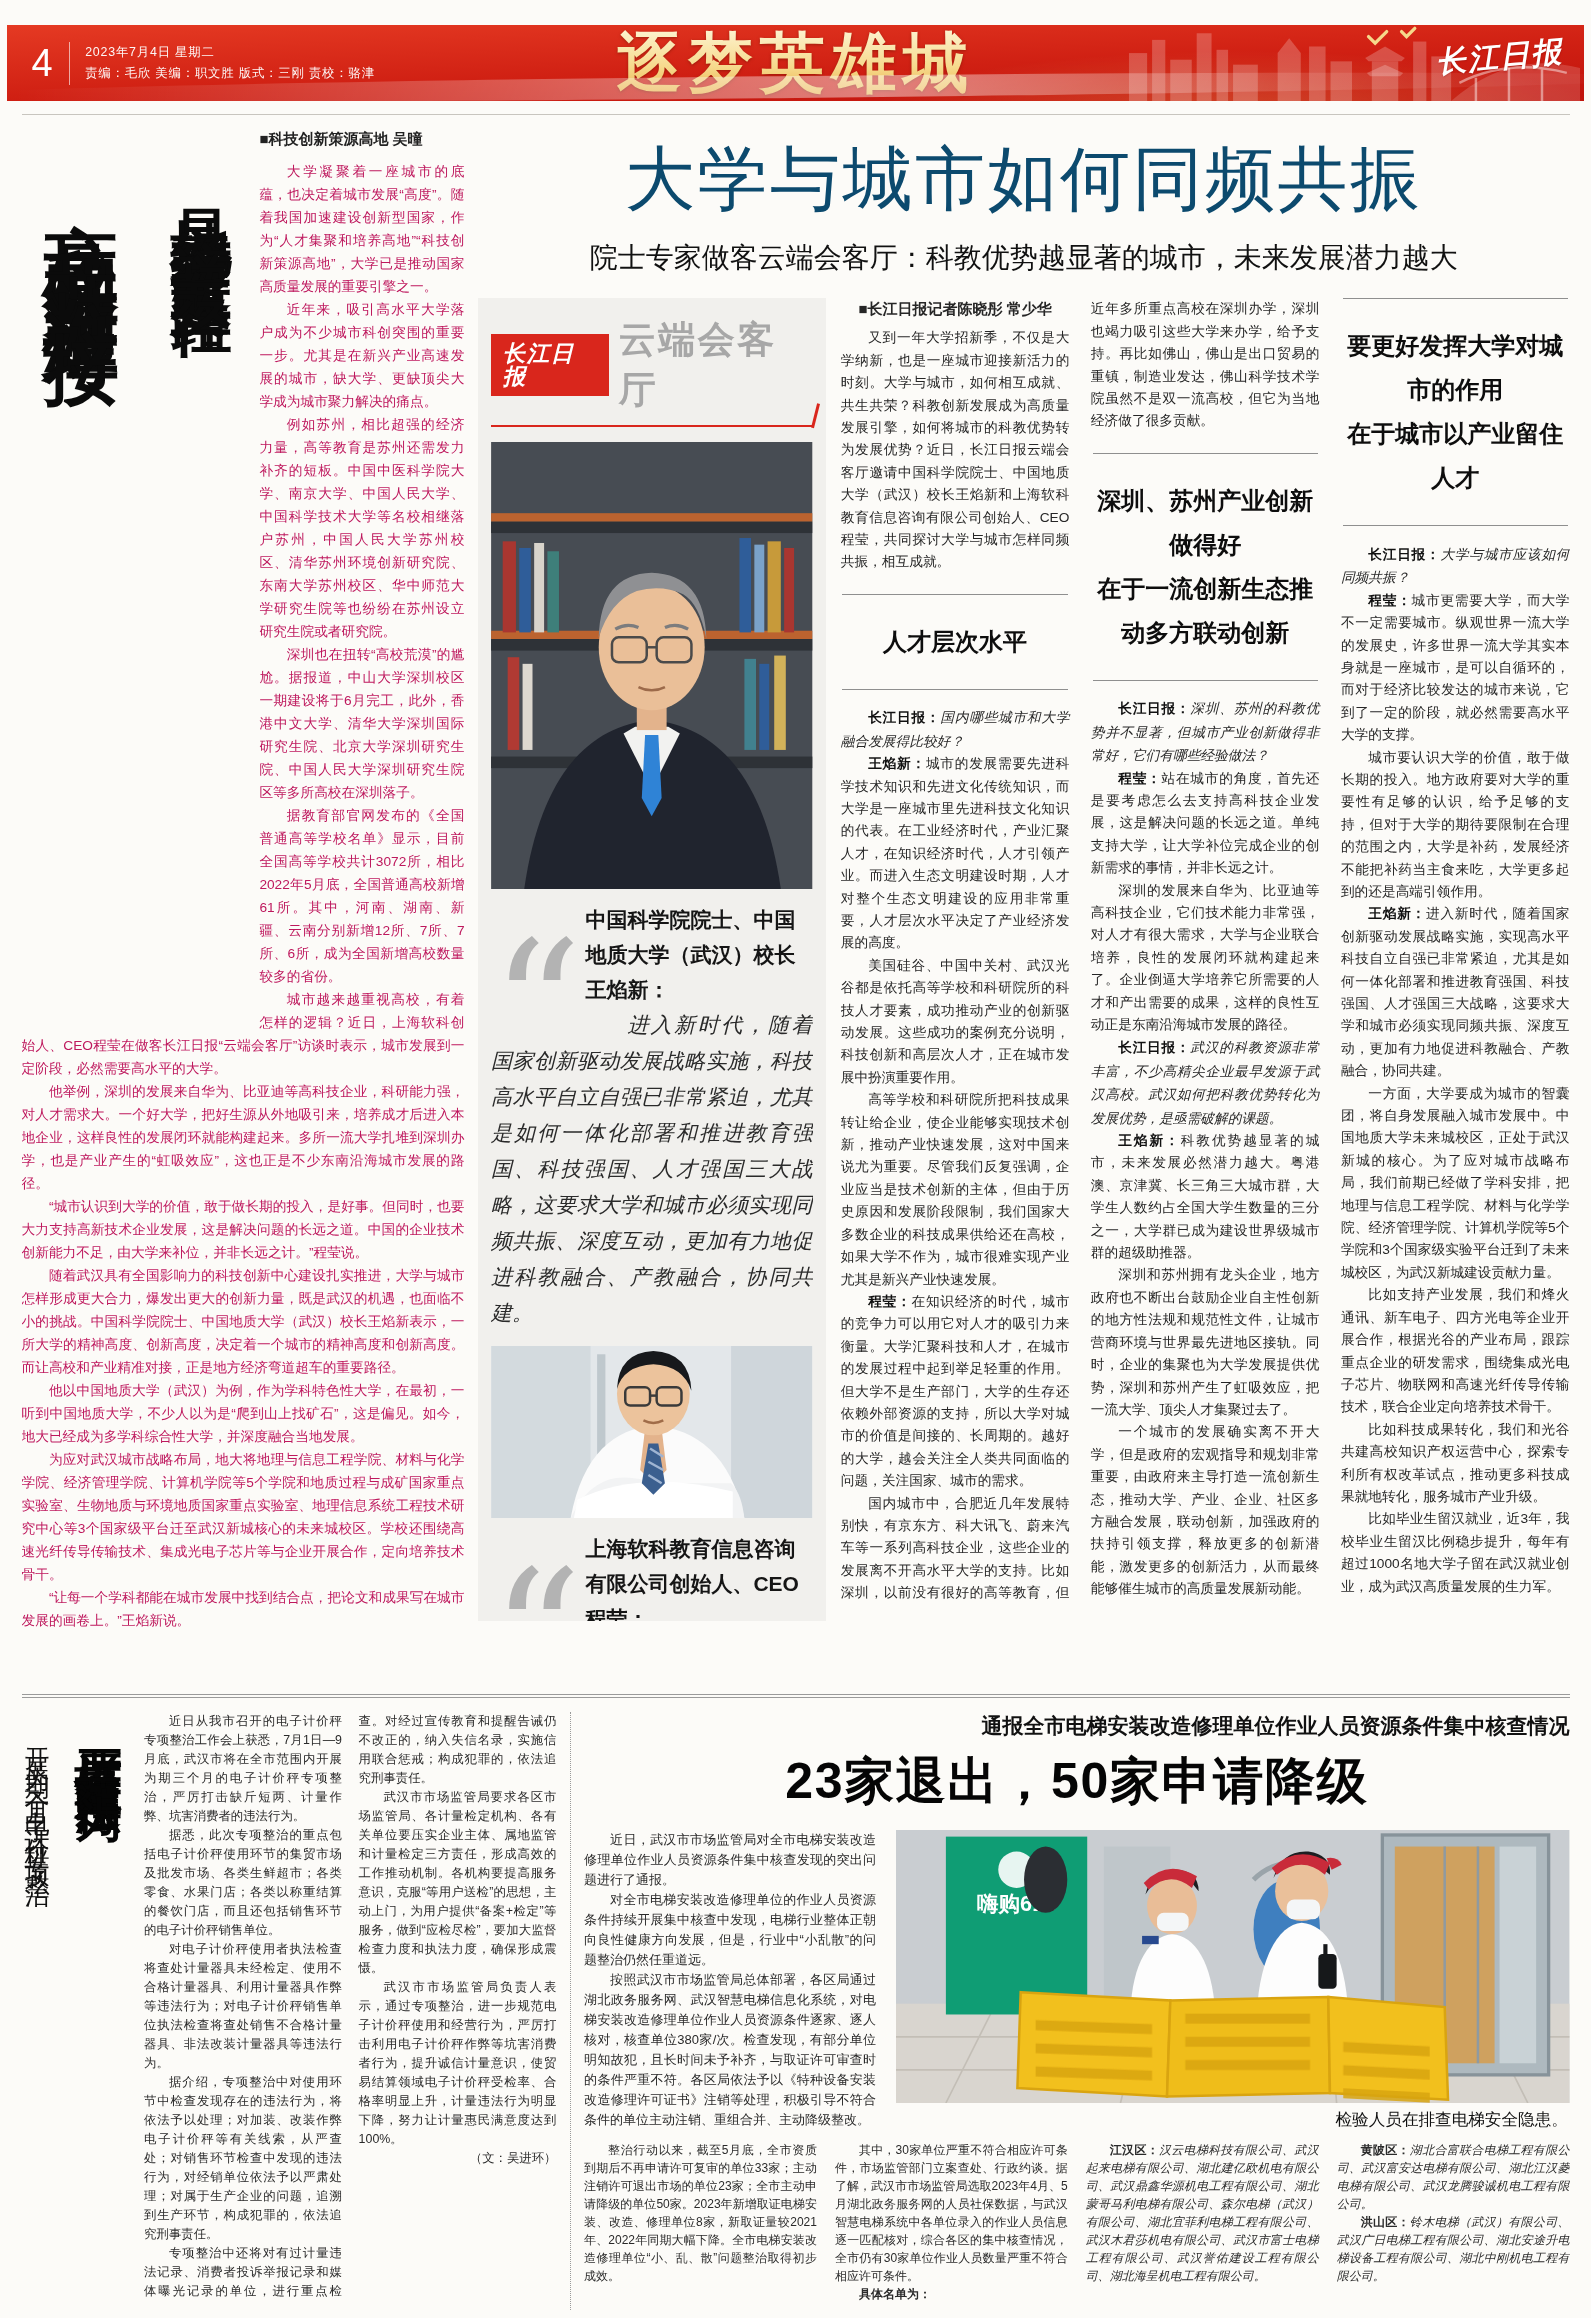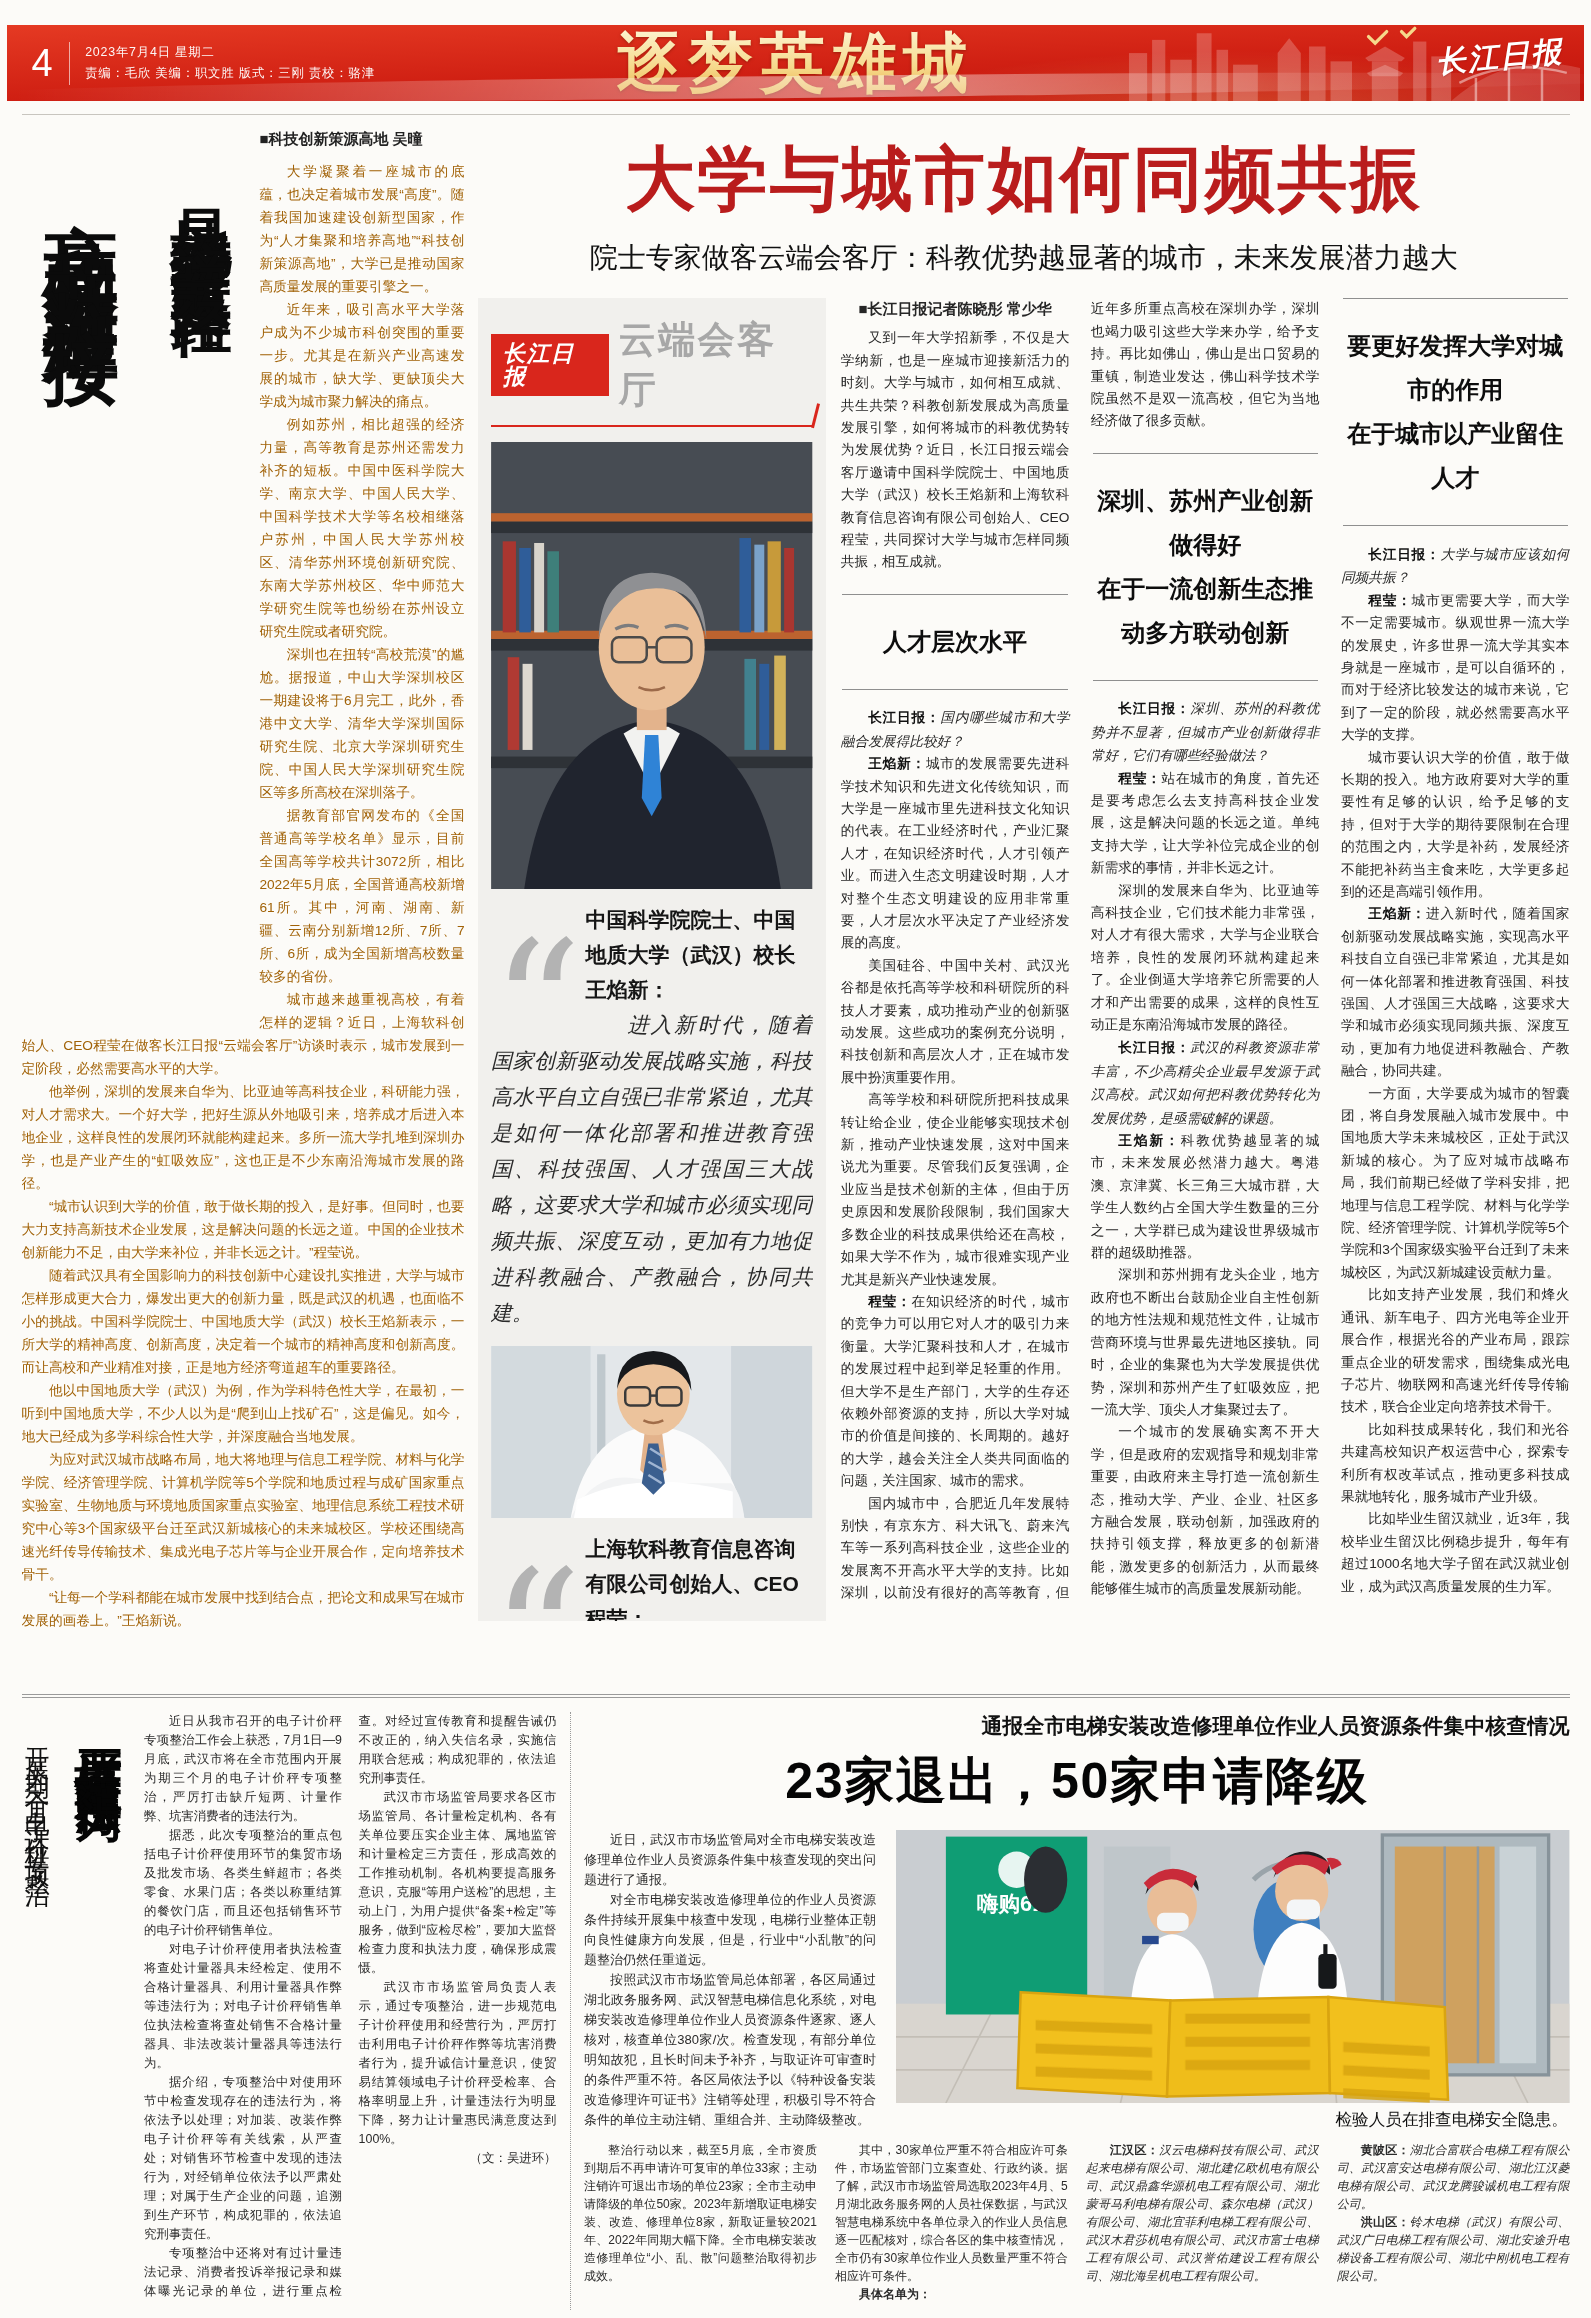--- a/index.html
+++ b/index.html
@@ -35,25 +35,25 @@
 
   .top-section { display:flex; gap:13.3px; height:1551px; overflow:hidden; }
 
   
   .left-art { width:443px; overflow:hidden; }
   .vhead { float:left; writing-mode:vertical-lr; height:849px; margin:33px 16.6px 11.6px 8.3px; color:#0b0b0b; }
   .vhead span { display:block; font-weight:900; }
   .vh1 { font-size:76px; letter-spacing:13.3px; }
   .vh2 { font-size:61px; letter-spacing:7.5px; margin-left:28px; }
   .left-art .byline { font-weight:700; font-size:15px; margin:3.3px 0 11.6px; color:#222; }
-  .left-art p.para { font-size:13.7px; line-height:23px; text-align:justify; text-indent:2em; color:#a16207; }
+  .left-art p.para { font-size:13.7px; line-height:23px; text-align:justify; text-indent:2em; color:#be185d; }
 
   
   .right-area { flex:1; display:flex; flex-direction:column; overflow:hidden; }
-  .main-head { text-align:center; font-size:70px; font-weight:700; letter-spacing:2.5px; color:#b91c1c; margin:6.6px 0 11.6px; }
+  .main-head { text-align:center; font-size:70px; font-weight:400; letter-spacing:2.5px; color:#0c4a6e; margin:6.6px 0 11.6px; }
   .deck { text-align:center; font-size:28px; letter-spacing:0; font-weight:500; color:#111; margin-bottom:21.5px; white-space:nowrap; }
   .right-row { flex:1; display:flex; gap:15px; overflow:hidden; }
 
   
   .salon { width:348px; background:#f1f0ed; padding:16.6px 13.3px 8.3px; height:1323px; overflow:hidden; }
   .salon-logo { display:flex; align-items:center; gap:10px; border-bottom:2.5px solid #d9261c; padding-bottom:10px; position:relative; }
   .salon-logo::after { content:""; position:absolute; right:-1.7px; bottom:-3.3px; width:3.3px; height:25px;
       background:#d9261c; transform:rotate(14deg); transform-origin:bottom; }
   .logo-box { background:#d9261c; color:#fff; font-family:"DejaVu Serif", serif; font-style:italic; font-weight:900;
       font-size:22.4px; letter-spacing:1.7px; padding:8.3px 11.6px; line-height:1; }

